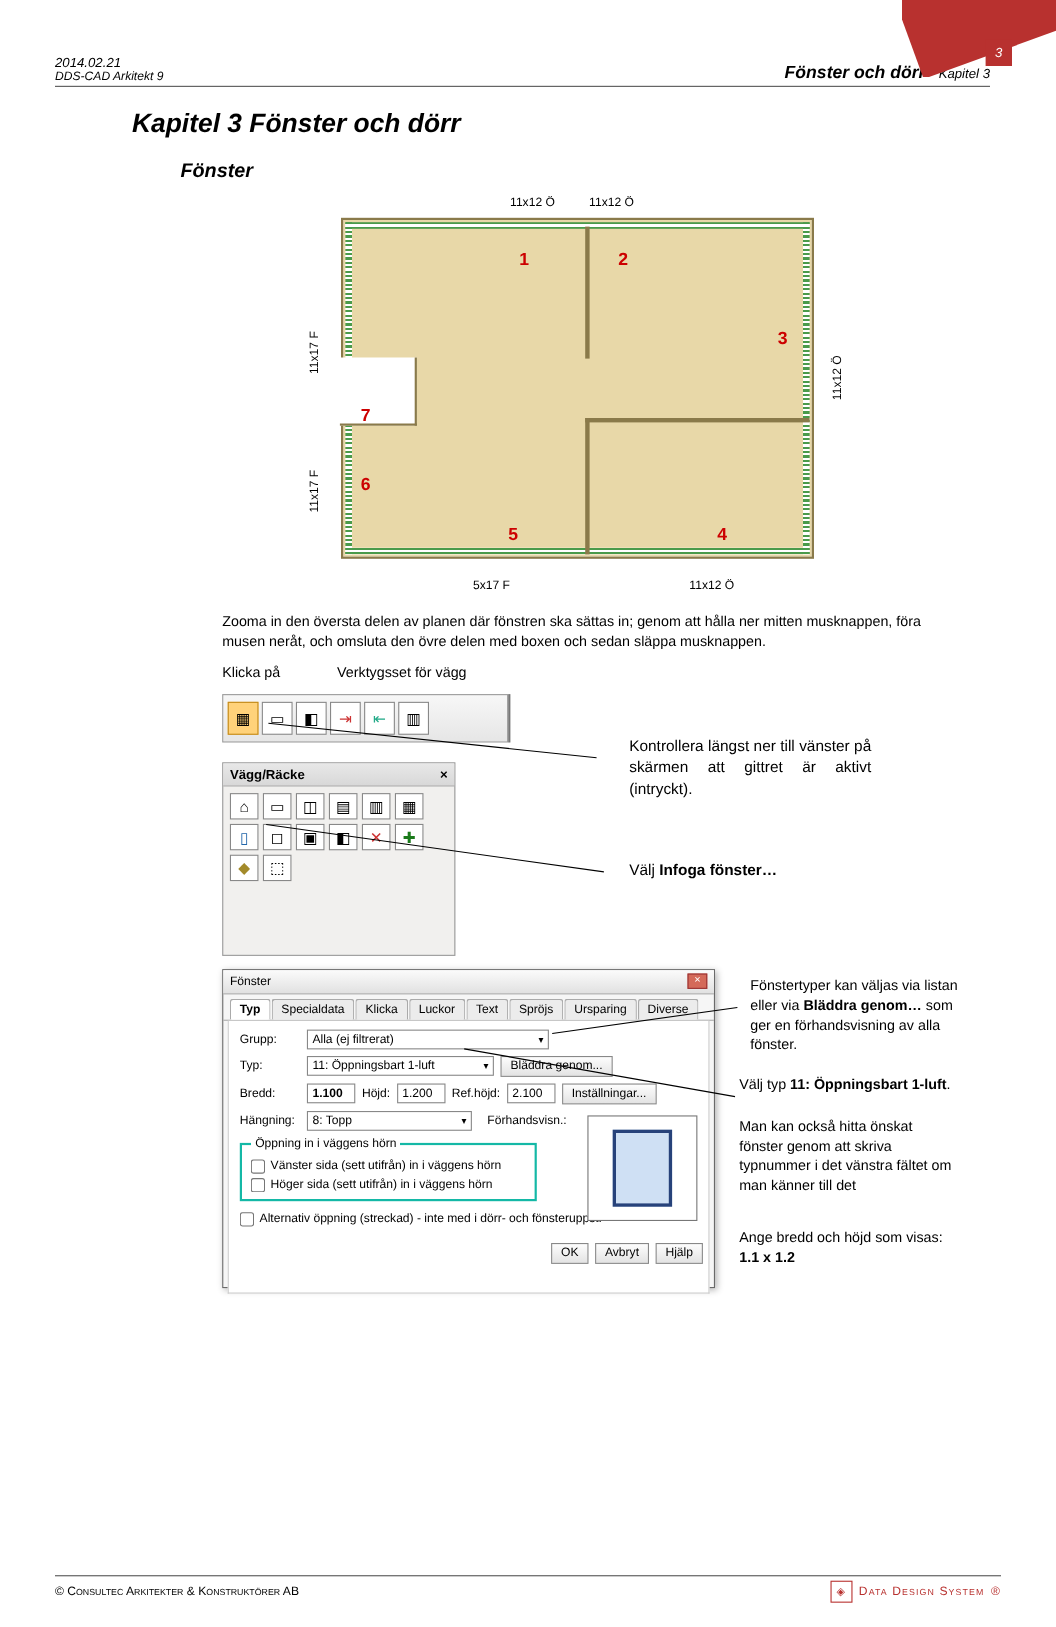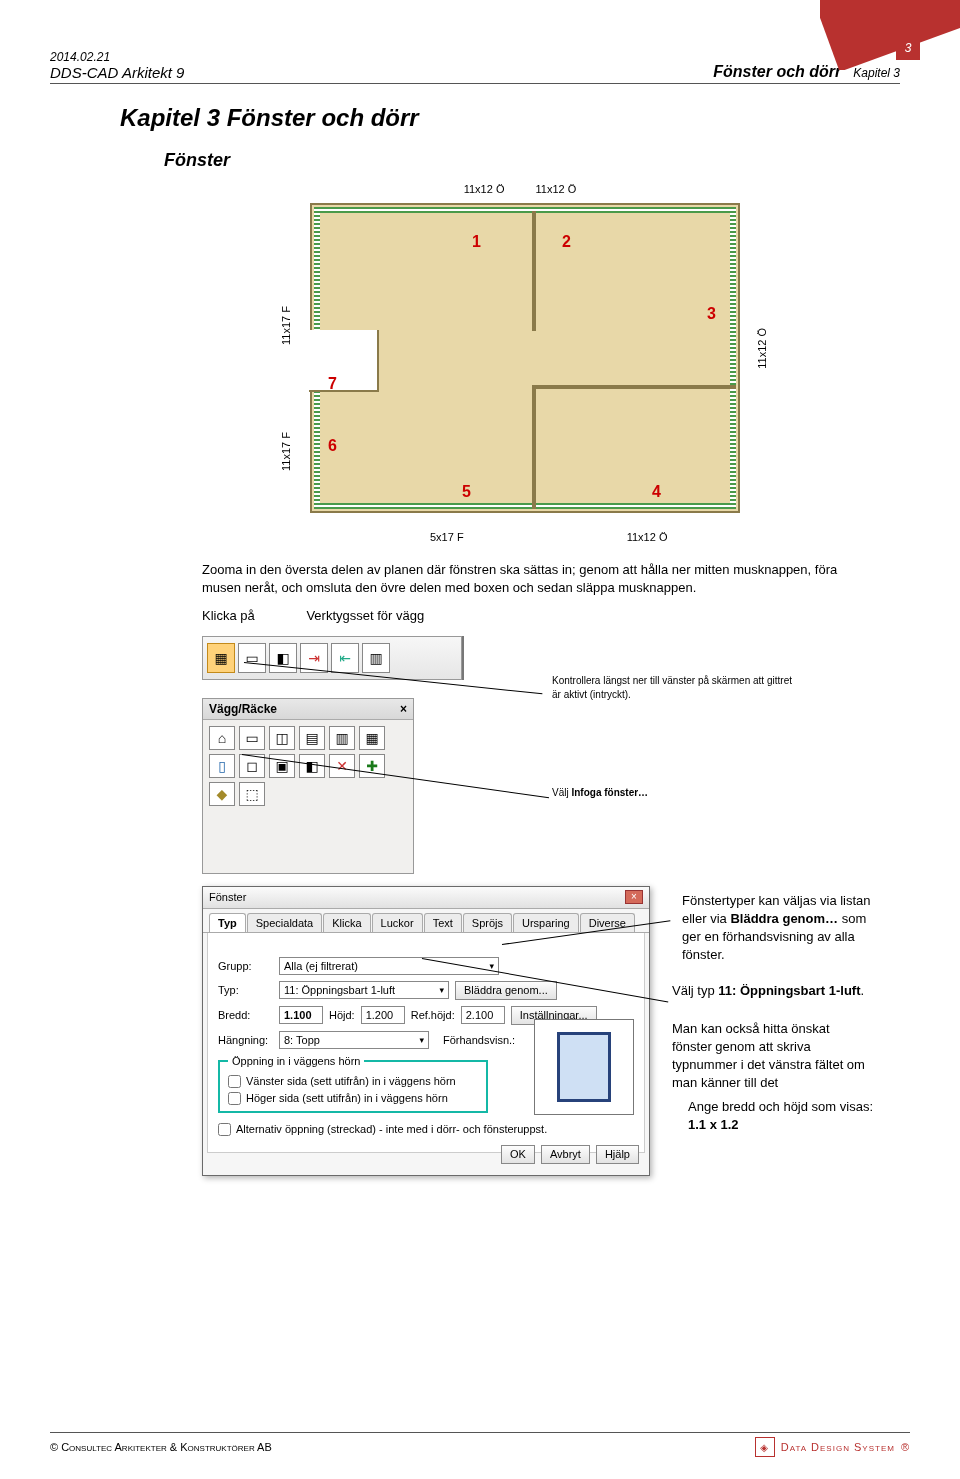--- a/index.html
+++ b/index.html
@@ -33,21 +33,21 @@
   }
   .header-row {
     display: flex;
     justify-content: space-between;
     align-items: flex-end;
     border-bottom: 1px solid #555;
     padding-bottom: 2px;
     margin-bottom: 20px;
   }
   .header-left .date { font-size: 12px; font-style: italic; }
-  .header-left .product { font-size: 15px; font-style: italic; }
+  .header-left .product { font-size: 11px; font-style: italic; }
   .header-right {
     display: flex;
     align-items: baseline;
     gap: 12px;
   }
   .header-section { font-size: 16px; font-style: italic; font-weight: bold; }
   .header-chapter { font-size: 12px; font-style: italic; }
   .page-num-box {
     position: absolute;
     top: 36px;
@@ -169,24 +169,25 @@
     font-weight:bold;
     display:flex; justify-content:space-between;
   }
   .tb-panel-body {
     padding:6px;
     display:flex; flex-wrap:wrap; gap:4px;
   }
   .tb-panel-body .tb-icon { width:26px; height:24px; }
   .anno-text {
     position:absolute;
-    font-size:10px;
+    font-size:14px;
     line-height:1.4;
     max-width: 240px;
     text-align: justify;
+    margin-left: 20px;
   }
   .anno-line { position:absolute; background:#000; height:1px; transform-origin:left center; }
 
   
   .dialog-figure {
     margin: 10px 0 0 82px;
     position:relative;
     width: 660px;
     height: 300px;
   }
@@ -204,39 +205,39 @@
     background:linear-gradient(#fbfbfb,#e1e1e1);
     border-bottom:1px solid #aaa;
     display:flex; align-items:center;
     padding:0 6px;
     justify-content:space-between;
   }
   .dlg-close { width:18px;height:14px;background:#d46a5a;border:1px solid #933;color:#fff;font-size:10px;text-align:center;line-height:12px; }
   .dlg-tabs { display:flex; padding: 4px 6px 0 6px; gap:1px; border-bottom:1px solid #aaa; font-size:11px;}
   .dlg-tab { padding:3px 8px; border:1px solid #aaa; border-bottom:none; background:#ececec; border-radius:3px 3px 0 0;}
   .dlg-tab.active { background:#fff; font-weight:bold;}
-  .dlg-body { padding:24px 10px; background:#fff; margin:0 4px 4px 4px; border:1px solid #ccc; border-top:none; height:220px; position:relative;}
+  .dlg-body { padding:8px 10px; background:#fff; margin:0 4px 4px 4px; border:1px solid #ccc; border-top:none; height:248px; position:relative;}
   .dlg-row { display:flex; align-items:center; margin-bottom:6px; gap:6px;}
   .dlg-label { width:55px; }
   .dlg-input { border:1px solid #888; height:18px; padding:0 4px; background:#fff; font-size:11px; }
   .dlg-combo { border:1px solid #888; height:18px; padding:0 4px; background:#fff; font-size:11px; display:inline-flex; align-items:center; justify-content:space-between;}
   .dlg-combo::after { content:"▾"; margin-left:6px; font-size:9px;}
   .dlg-btn { border:1px solid #888; background:linear-gradient(#fdfdfd,#e3e3e3); padding:1px 8px; font-size:11px; height:19px;}
   .dlg-check { display:flex; align-items:center; gap:5px; margin:4px 0 2px 0;}
   .dlg-check input { width:13px;height:13px;}
   .dlg-preview {
     position:absolute;
     right:10px; top:86px;
     width:100px; height:96px;
     border:1px solid #777;
     background:#fff;
     display:flex; align-items:center; justify-content:center;
   }
   .dlg-preview-inner { width:54px; height:70px; border:3px solid #27427a; background:#cfe0f4;}
-  .dlg-bottom-btns { position:absolute; bottom:11px; right:10px; display:flex; gap:6px;align-items:center;}
+  .dlg-bottom-btns { position:absolute; bottom:21px; right:10px; display:flex; gap:6px;align-items:center;}
   .dlg-side-text { position:absolute; left:470px; width:200px; font-size:13px; line-height:1.4; }
   .dlg-side-text .bold{font-weight:bold;}
   .dlg-arrow { position:absolute; background:#000; height:1px; transform-origin:left center;}
 
   
   .footer {
     position:absolute;
     bottom:22px; left:50px; right:50px;
     border-top:1px solid #555;
     padding-top:4px;
@@ -429,21 +430,21 @@
     <div class="dlg-arrow" style="top:58px;left:300px;width:170px;transform:rotate(-8deg);"></div>
     <div class="dlg-arrow" style="top:72px;left:220px;width:250px;transform:rotate(10deg);"></div>
 
     <div class="dlg-side-text" style="top:6px;margin-left:10px;">
       <span>Fönstertyper kan väljas via listan eller via </span><span class="bold">Bläddra genom…</span><span> som ger en förhandsvisning av alla fönster.</span>
     </div>
     <div class="dlg-side-text" style="top:96px;">
       <span>Välj typ </span><span class="bold">11: Öppningsbart 1-luft</span><span>.</span>
     </div>
     <div class="dlg-side-text" style="top:134px;">Man kan också hitta önskat fönster genom att skriva typnummer i det vänstra fältet om man känner till det</div>
-    <div class="dlg-side-text" style="top:212px;margin-left:16px;">
+    <div class="dlg-side-text" style="top:235px;">
       <span>Ange bredd och höjd som visas:</span><br>
       <span class="bold">1.1 x 1.2</span>
     </div>
   </div>
 
 </div>
 
 <div class="footer">
   <div class="footer-left">
     <span>© </span><span class="sc">Consultec Arkitekter &amp; Konstruktörer AB</span>

